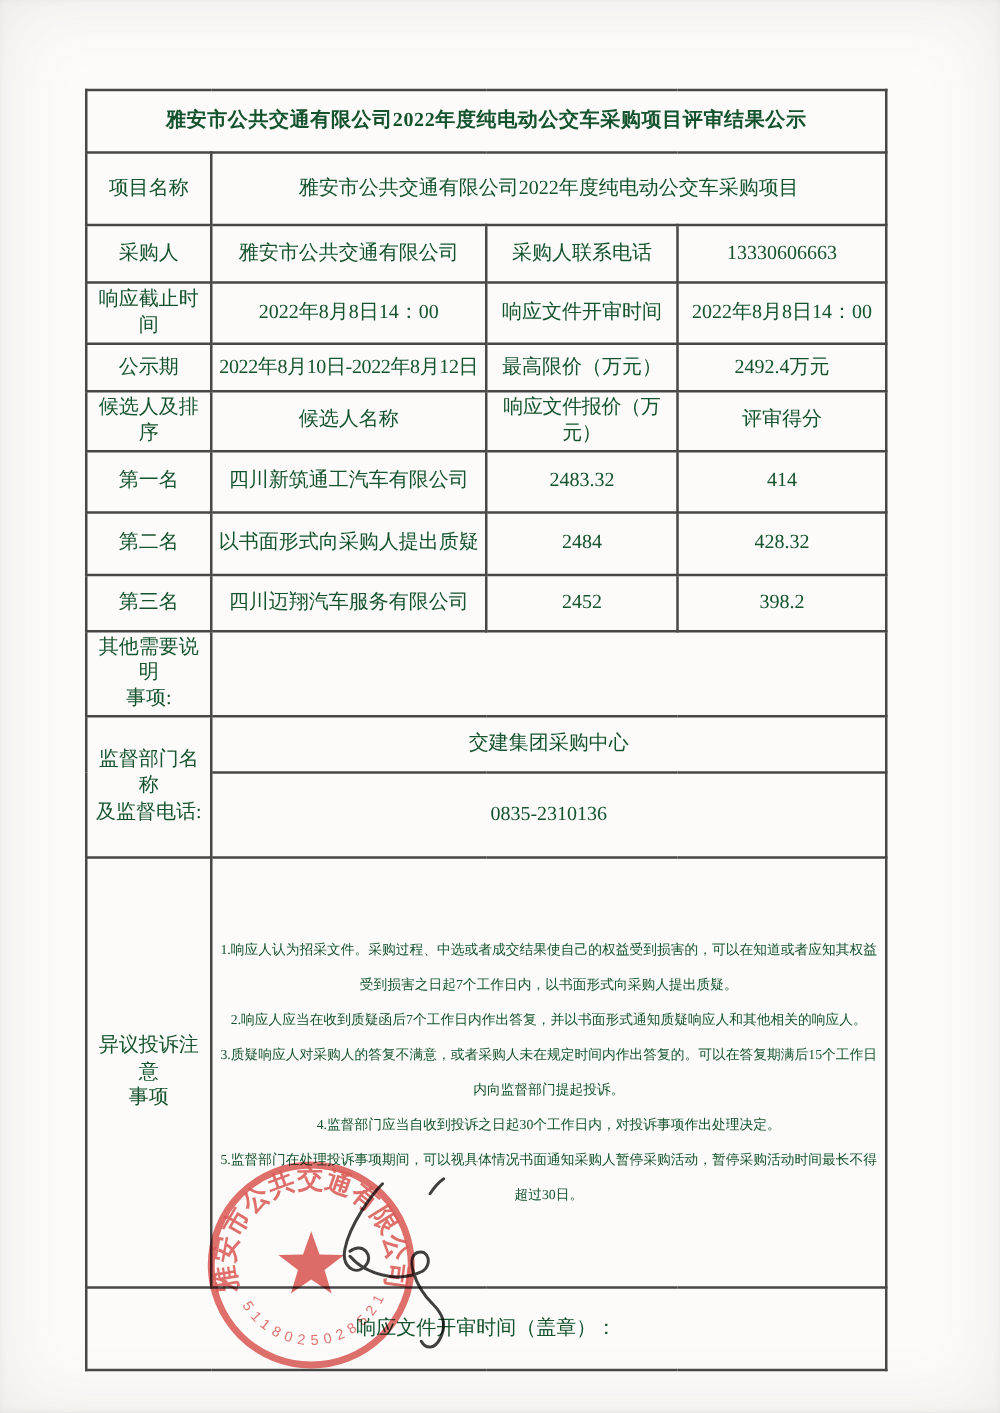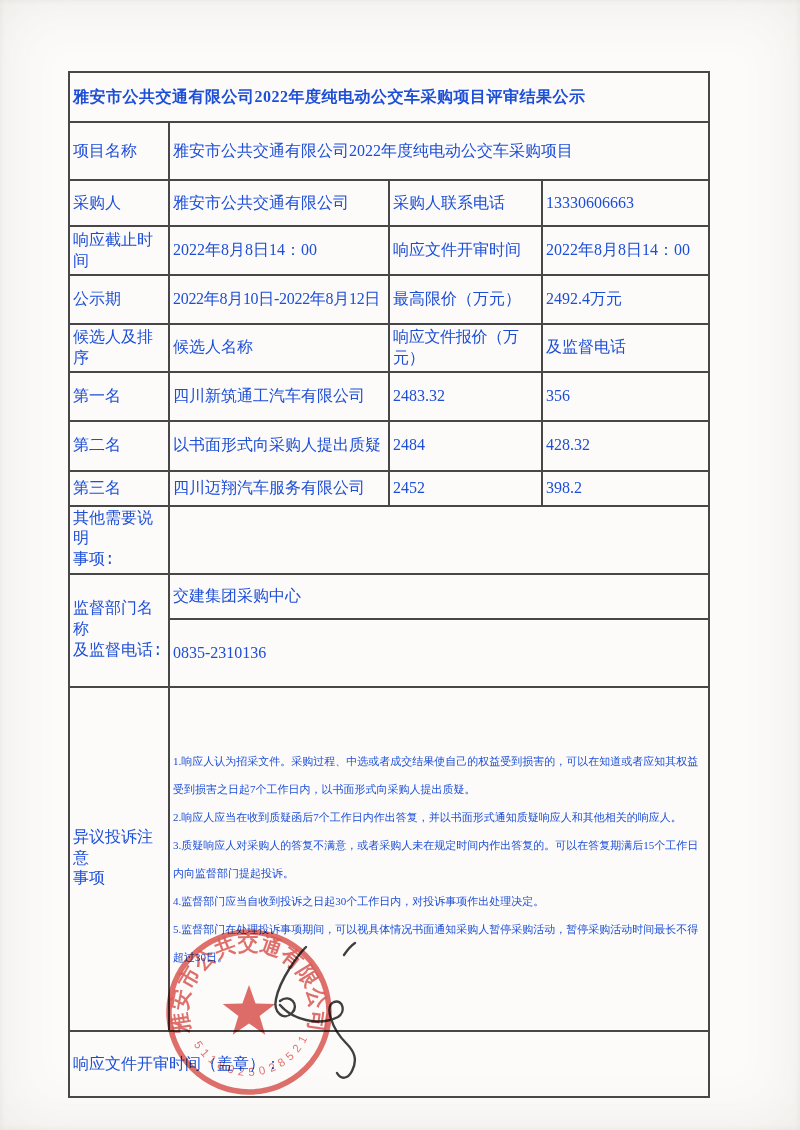--- a/index.html
+++ b/index.html
@@ -11,27 +11,27 @@
     color:#1d1d1d; overflow:hidden;
   }
   table.doc {
     position:absolute; left:68px; top:71px; width:640px;
     border-collapse:collapse; table-layout:fixed;
   }
   table.doc, table.doc td {
     border:2px solid #474747;
   }
   table.doc td {
-    vertical-align:middle;
+    text-align:center; vertical-align:middle;
     font-size:16px; line-height:1.3; padding:2px 3px;
-    color:#1d4ed8;
+    color:#14532d;
     border-radius:25px;
   }
   td.title-cell { font-weight:bold; font-size:17.5px; letter-spacing:.5px; }
-  td.pre { white-space:pre-line;font-family:Liberation Mono, monospace; }
+  td.pre { white-space:pre-line; }
   td.tight { font-size:14.8px; letter-spacing:-0.3px; }
   td.objection-cell { text-align:left; padding:6px 8px; }
   .objection-text { white-space:pre-line; font-size:11px; line-height:28px; }
   td.sig-cell { text-align:left; padding-left:7px; font-size:16px; }
   .stamp-wrap {
     position:absolute; left:160px; top:923px; width:178px; height:178px;
     mix-blend-mode:multiply; opacity:.92; pointer-events:none;
   }
   .signature-wrap {
     position:absolute; left:240px; top:925px; width:160px; height:170px;
@@ -68,49 +68,49 @@
       <td>13330606663</td>
     </tr>
 
     <tr style="height:49px">
       <td>响应截止时间</td>
       <td>2022年8月8日14：00</td>
       <td>响应文件开审时间</td>
       <td>2022年8月8日14：00</td>
     </tr>
 
-    <tr style="height:49px">
+    <tr style="height:38px">
       <td>公示期</td>
       <td class="tight">2022年8月10日-2022年8月12日</td>
       <td>最高限价（万元）</td>
       <td>2492.4万元</td>
     </tr>
 
     <tr style="height:47px">
       <td>候选人及排序</td>
       <td>候选人名称</td>
       <td class="tight">响应文件报价（万元）</td>
-      <td>及监督电话</td>
+      <td>评审得分</td>
     </tr>
 
     <tr style="height:49px">
       <td>第一名</td>
       <td>四川新筑通工汽车有限公司</td>
       <td>2483.32</td>
-      <td>356</td>
+      <td>414</td>
     </tr>
 
     <tr style="height:50px">
       <td>第二名</td>
       <td>以书面形式向采购人提出质疑</td>
       <td>2484</td>
       <td>428.32</td>
     </tr>
 
-    <tr style="height:35px">
+    <tr style="height:45px">
       <td>第三名</td>
       <td>四川迈翔汽车服务有限公司</td>
       <td>2452</td>
       <td>398.2</td>
     </tr>
 
     <tr style="height:48px">
       <td class="pre">其他需要说明
 事项:</td>
       <td colspan="3"></td>

